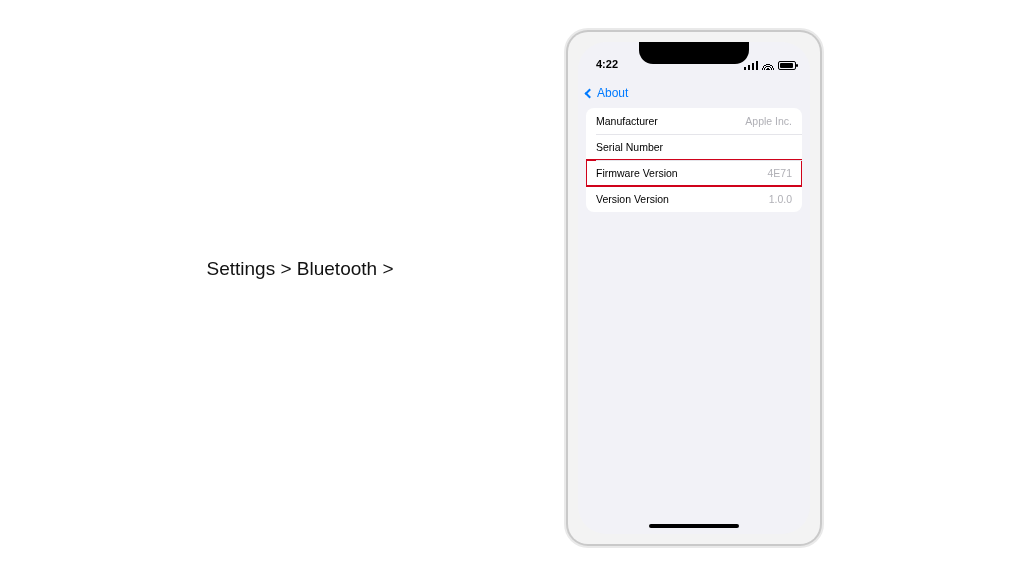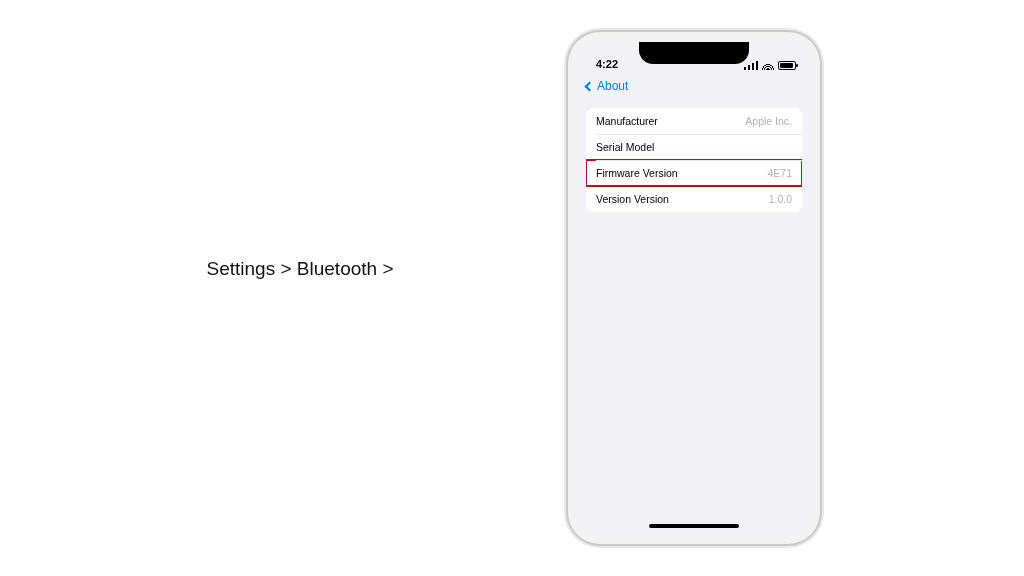--- a/index.html
+++ b/index.html
@@ -19,21 +19,21 @@
     font-weight: 400;
   }
 
   
   .phone {
     position: absolute;
     left: 568px;
     top: 32px;
     width: 252px;
     height: 512px;
-    border-radius: 32px;
+    border-radius: 20px;
     background: #f3f3f3;
     box-shadow: 0 0 0 2px #c9c9c9, 0 0 0 4px #e9e9e9;
     padding: 10px;
   }
   .screen {
     position: relative;
     width: 100%;
     height: 100%;
     border-radius: 28px;
     background: #f2f2f7;
@@ -94,21 +94,21 @@
   }
   .battery {
     width: 18px; height: 9px; border: 1px solid #000; border-radius: 2px; position: relative;
   }
   .battery::after { content:""; position:absolute; right:-3px; top:2px; width:2px; height:3px; background:#000; border-radius:1px; }
   .battery .fill { position:absolute; left:1px; top:1px; bottom:1px; width: 80%; background:#000; border-radius:1px; }
 
   .nav {
     height: 28px;
     display: flex;
-    align-items: center;
+    align-items: flex-end;
     padding: 0 8px;
     font-size: 12px;
   }
   .back {
     display: flex; align-items: center; gap: 2px;
     color: #007aff; font-weight: 400;
   }
   .chevron-left {
     width: 7px; height: 7px;
     border-left: 2px solid #007aff;
@@ -176,21 +176,21 @@
           <span>About</span>
         </div>
       </div>
 
       <div class="list">
         <div class="row">
           <span class="label">Manufacturer</span>
           <span class="value">Apple Inc.</span>
         </div>
         <div class="row">
-          <span class="label">Serial Model</span>
+          <span class="label">Serial Number</span>
           <span class="value"></span>
         </div>
         <div class="row highlight">
           <span class="label">Firmware Version</span>
           <span class="value">4E71</span>
         </div>
         <div class="row">
           <span class="label">Version Version</span>
           <span class="value">1.0.0</span>
         </div>

